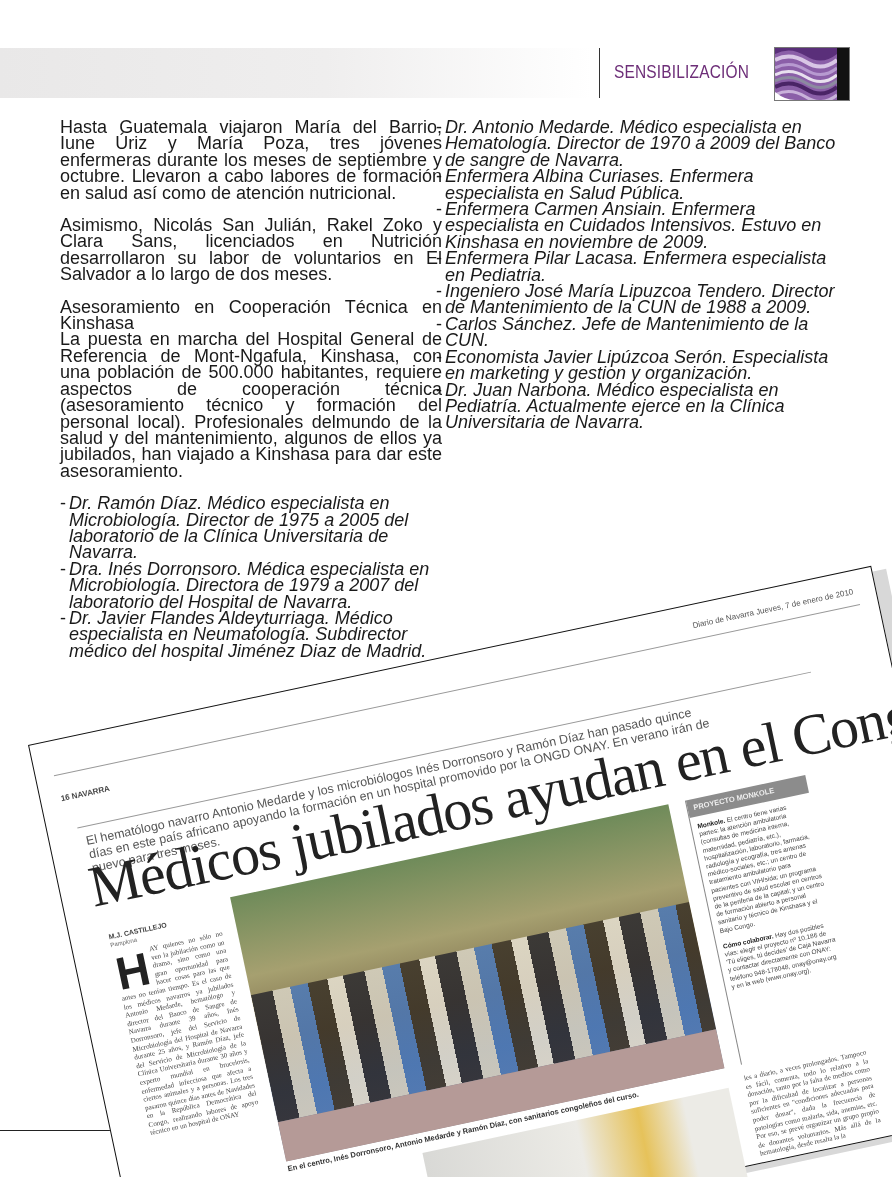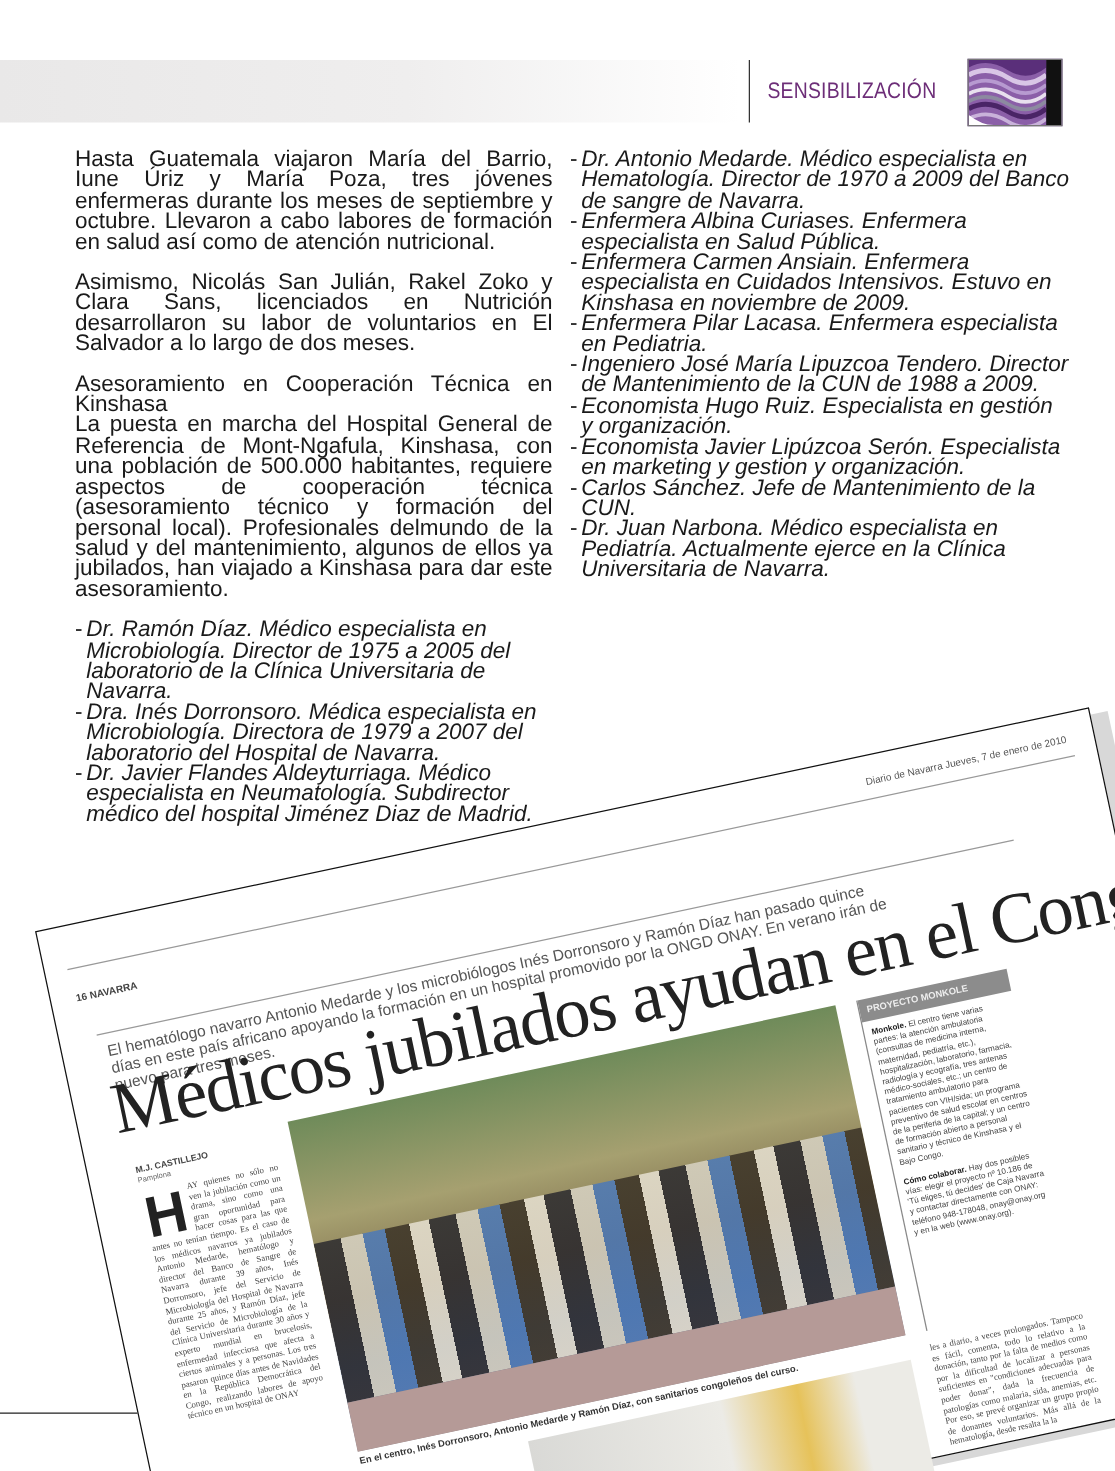--- a/index.html
+++ b/index.html
@@ -4,21 +4,21 @@
 <style>
   html, body { margin:0; padding:0; }
   body { width:892px; height:1177px; position:relative; overflow:hidden; background:#ffffff; font-family:"Liberation Sans", sans-serif; color:#1a1a1a; }
   .header-band { position:absolute; left:0; top:48px; width:592px; height:50px; background:linear-gradient(to right,#e9e8e8 0%,#efeeee 55%,#ffffff 100%); }
   .header-divider { position:absolute; left:599px; top:48px; width:1px; height:50px; background:#333; }
   .section-title { position:absolute; left:614px; top:62px; font-size:18px; letter-spacing:0.2px; color:#6d2e78; transform:scaleX(0.86); transform-origin:left center; white-space:nowrap; }
   .section-swatch { position:absolute; left:774px; top:47px; width:74px; height:52px; border:1px solid #777; overflow:hidden; background:#7a4f99; }
   .section-swatch .black { position:absolute; right:0; top:0; width:12px; height:100%; background:#111; }
   .col { position:absolute; top:119px; font-size:18px; line-height:16.4px; }
   .col-left { left:60px; width:382px; }
-  .col-right { left:456px; width:400px; }
+  .col-right { left:436px; width:400px; }
   .col p { margin:0 0 16px 0; text-align:justify; }
   .col p.heading-para { margin:0; }
   ul.people { list-style:none; margin:0; padding:0; font-style:italic; }
   ul.people li { position:relative; padding-left:9px; margin:0; }
   ul.people li::before { content:"-"; position:absolute; left:0; font-style:normal; }
   .bottom-rule { position:absolute; left:0; top:1130px; width:118px; height:1px; background:#222; }
   
   .clip { position:absolute; left:28px; top:745px; width:860px; height:560px; transform-origin:0 0; transform:rotate(-12deg); background:#fff; border:1.5px solid #111; box-shadow:14px 6px 0 #d8d8d8; font-family:"Liberation Sans", sans-serif; color:#333; }
   .clip .paper-date { position:absolute; right:22px; top:16px; font-size:8px; color:#555; }
   .clip .rule { position:absolute; left:18px; right:18px; height:1px; background:#999; }
@@ -74,23 +74,22 @@
   </ul>
 </div>
 
 <div class="col col-right">
   <ul class="people">
     <li>Dr. Antonio Medarde. Médico especialista en Hematología. Director de 1970 a 2009 del Banco de sangre de Navarra.</li>
     <li>Enfermera Albina Curiases. Enfermera especialista en Salud Pública.</li>
     <li>Enfermera Carmen Ansiain. Enfermera especialista en Cuidados Intensivos. Estuvo en Kinshasa en noviembre de 2009.</li>
     <li>Enfermera Pilar Lacasa. Enfermera especialista en Pediatria.</li>
     <li>Ingeniero José María Lipuzcoa Tendero. Director de Mantenimiento de la CUN de 1988 a 2009.</li>
-    <li>Economista Hugo Ruiz. Especialista en gestión y organización.</li>
+    <li>Carlos Sánchez. Jefe de Mantenimiento de la CUN.</li>
     <li>Economista Javier Lipúzcoa Serón. Especialista en marketing y gestion y organización.</li>
-    <li>Carlos Sánchez. Jefe de Mantenimiento de la CUN.</li>
     <li>Dr. Juan Narbona. Médico especialista en Pediatría. Actualmente ejerce en la Clínica Universitaria de Navarra.</li>
   </ul>
 </div>
 
 <div class="bottom-rule"></div>
 
 <div class="clip">
   <div class="paper-date">Diario de Navarra Jueves, 7 de enero de 2010</div>
   <div class="rule" style="top:34px"></div>
   <div class="section-tag">16 NAVARRA</div>

